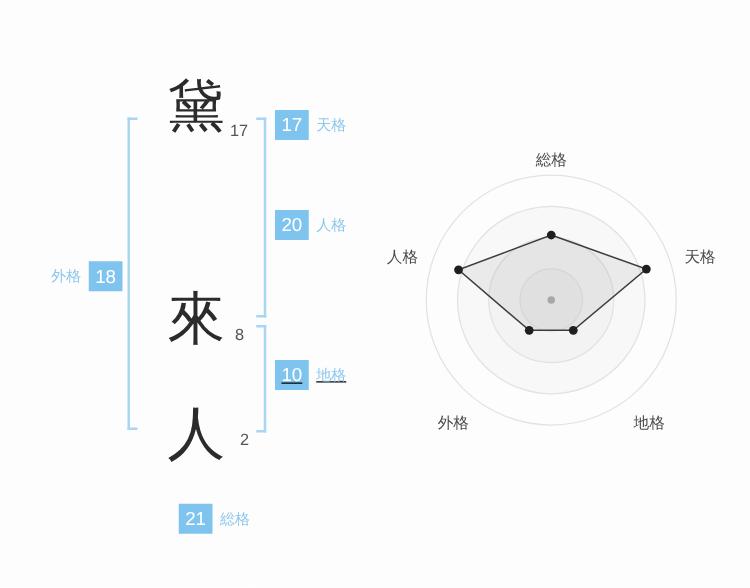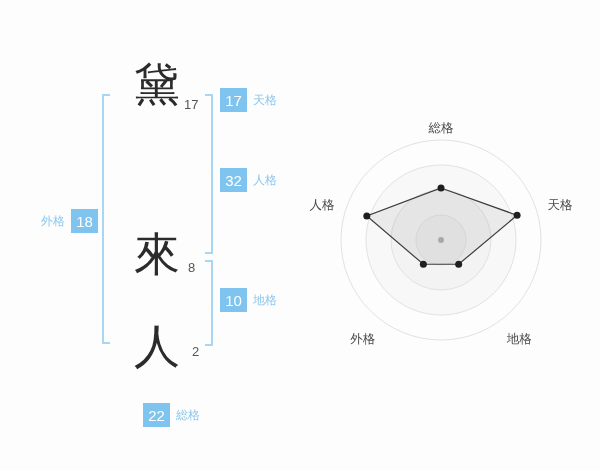--- a/index.html
+++ b/index.html
@@ -94,32 +94,32 @@
 
   <div class="kanji" style="left:130px;top:322px;">人</div>
   <div class="strokes" style="left:192px;top:344px;">2</div>
 
   <div class="badge-row" style="left:220px;top:88px;">
     <div class="badge">17</div>
     <span class="axis-label">天格</span>
   </div>
 
   <div class="badge-row" style="left:220px;top:168px;">
-    <div class="badge">32</div>
+    <div class="badge">20</div>
     <span class="axis-label">人格</span>
   </div>
 
-  <div class="badge-row" style="left:220px;top:288px;">
+  <div class="badge-row" style="left:220px;top:288px;text-decoration:underline;">
     <div class="badge">10</div>
     <span class="axis-label">地格</span>
   </div>
 
   <div class="badge-row" style="left:41px;top:209px;">
     <span class="axis-label">外格</span>
     <div class="badge">18</div>
   </div>
 
   <div class="badge-row" style="left:143px;top:403px;">
-    <div class="badge">22</div>
+    <div class="badge">21</div>
     <span class="axis-label">総格</span>
   </div>
 
 </div>
 
 </body></html>

